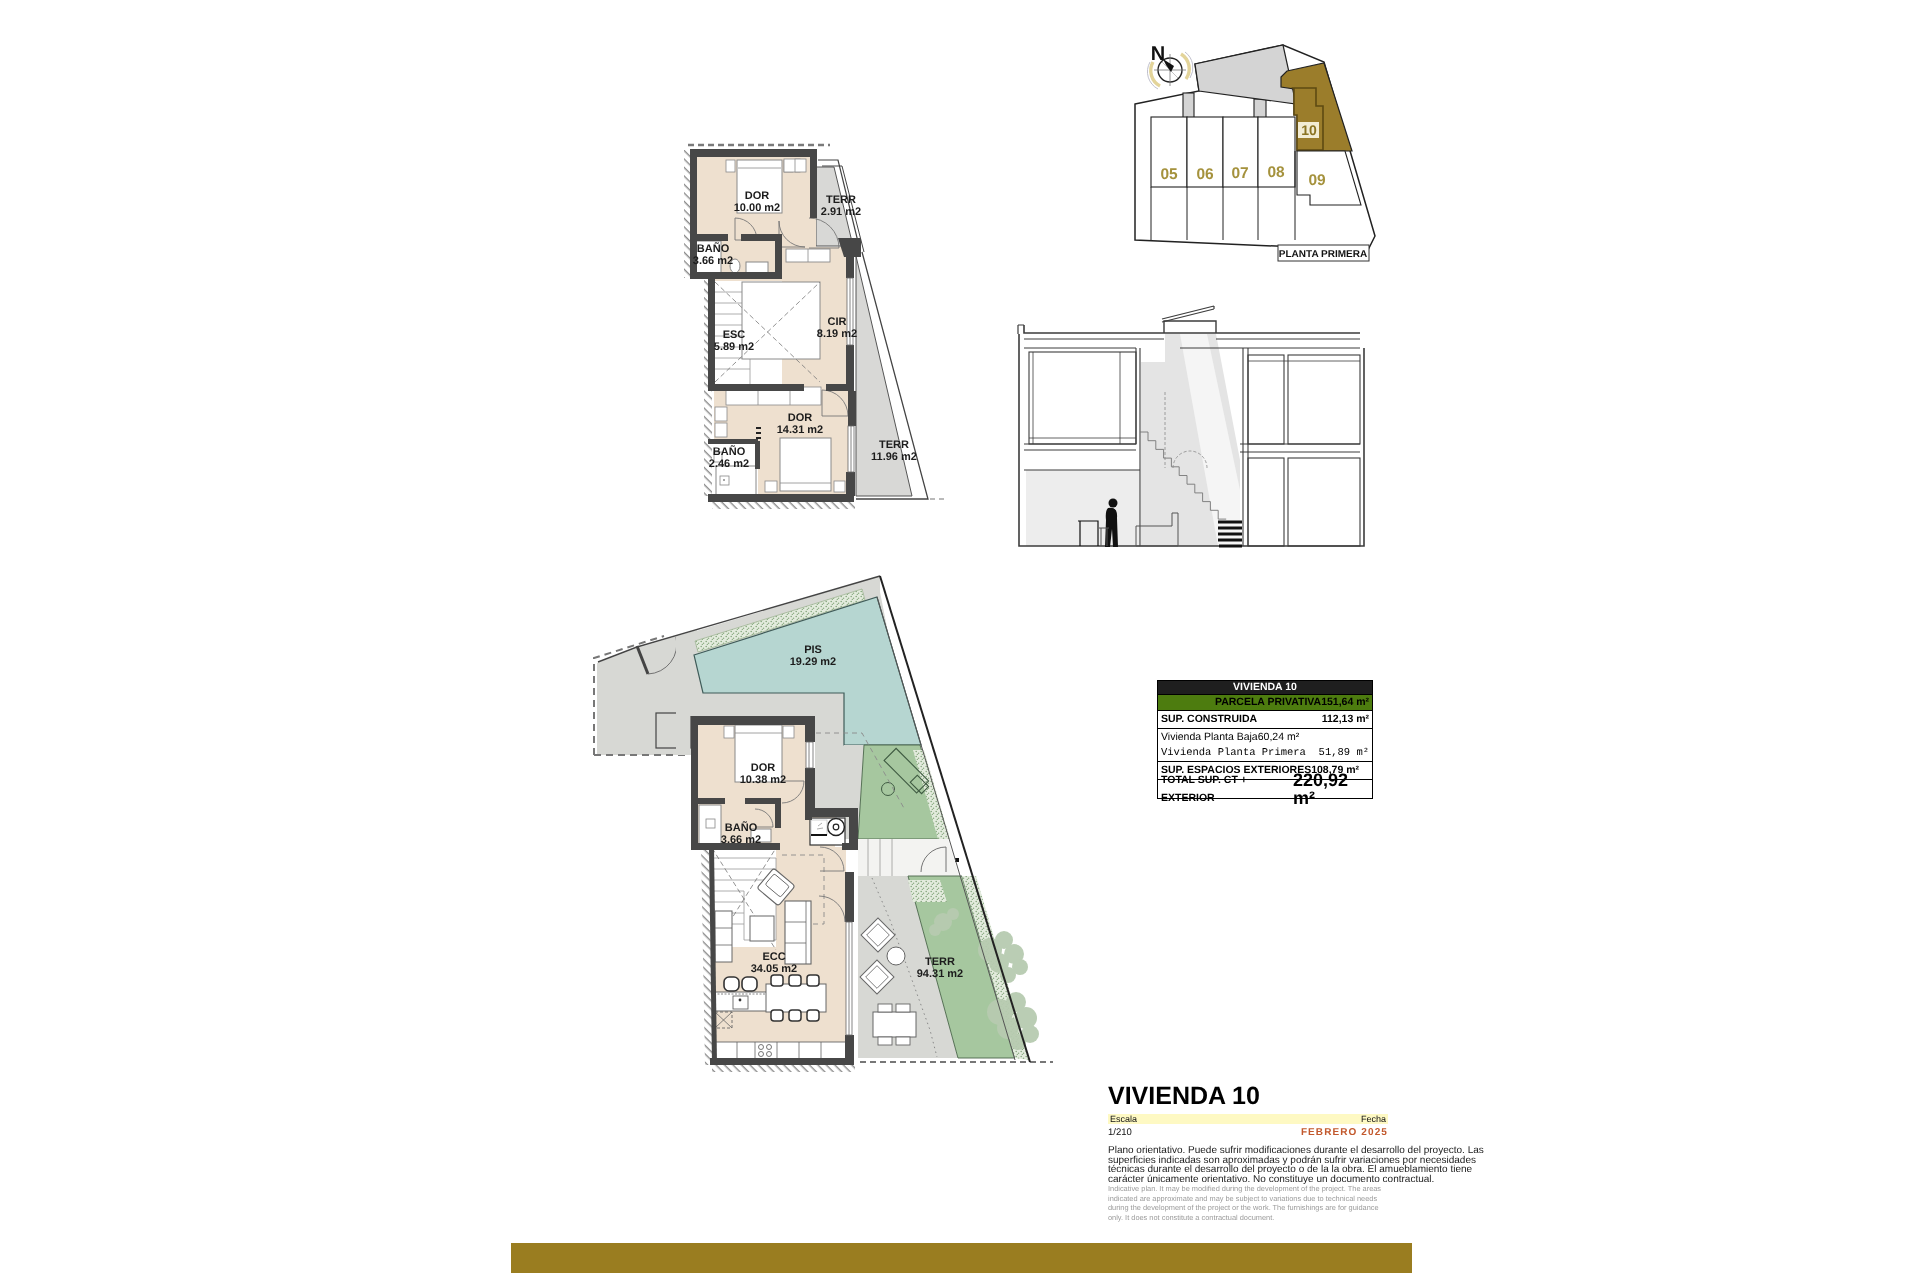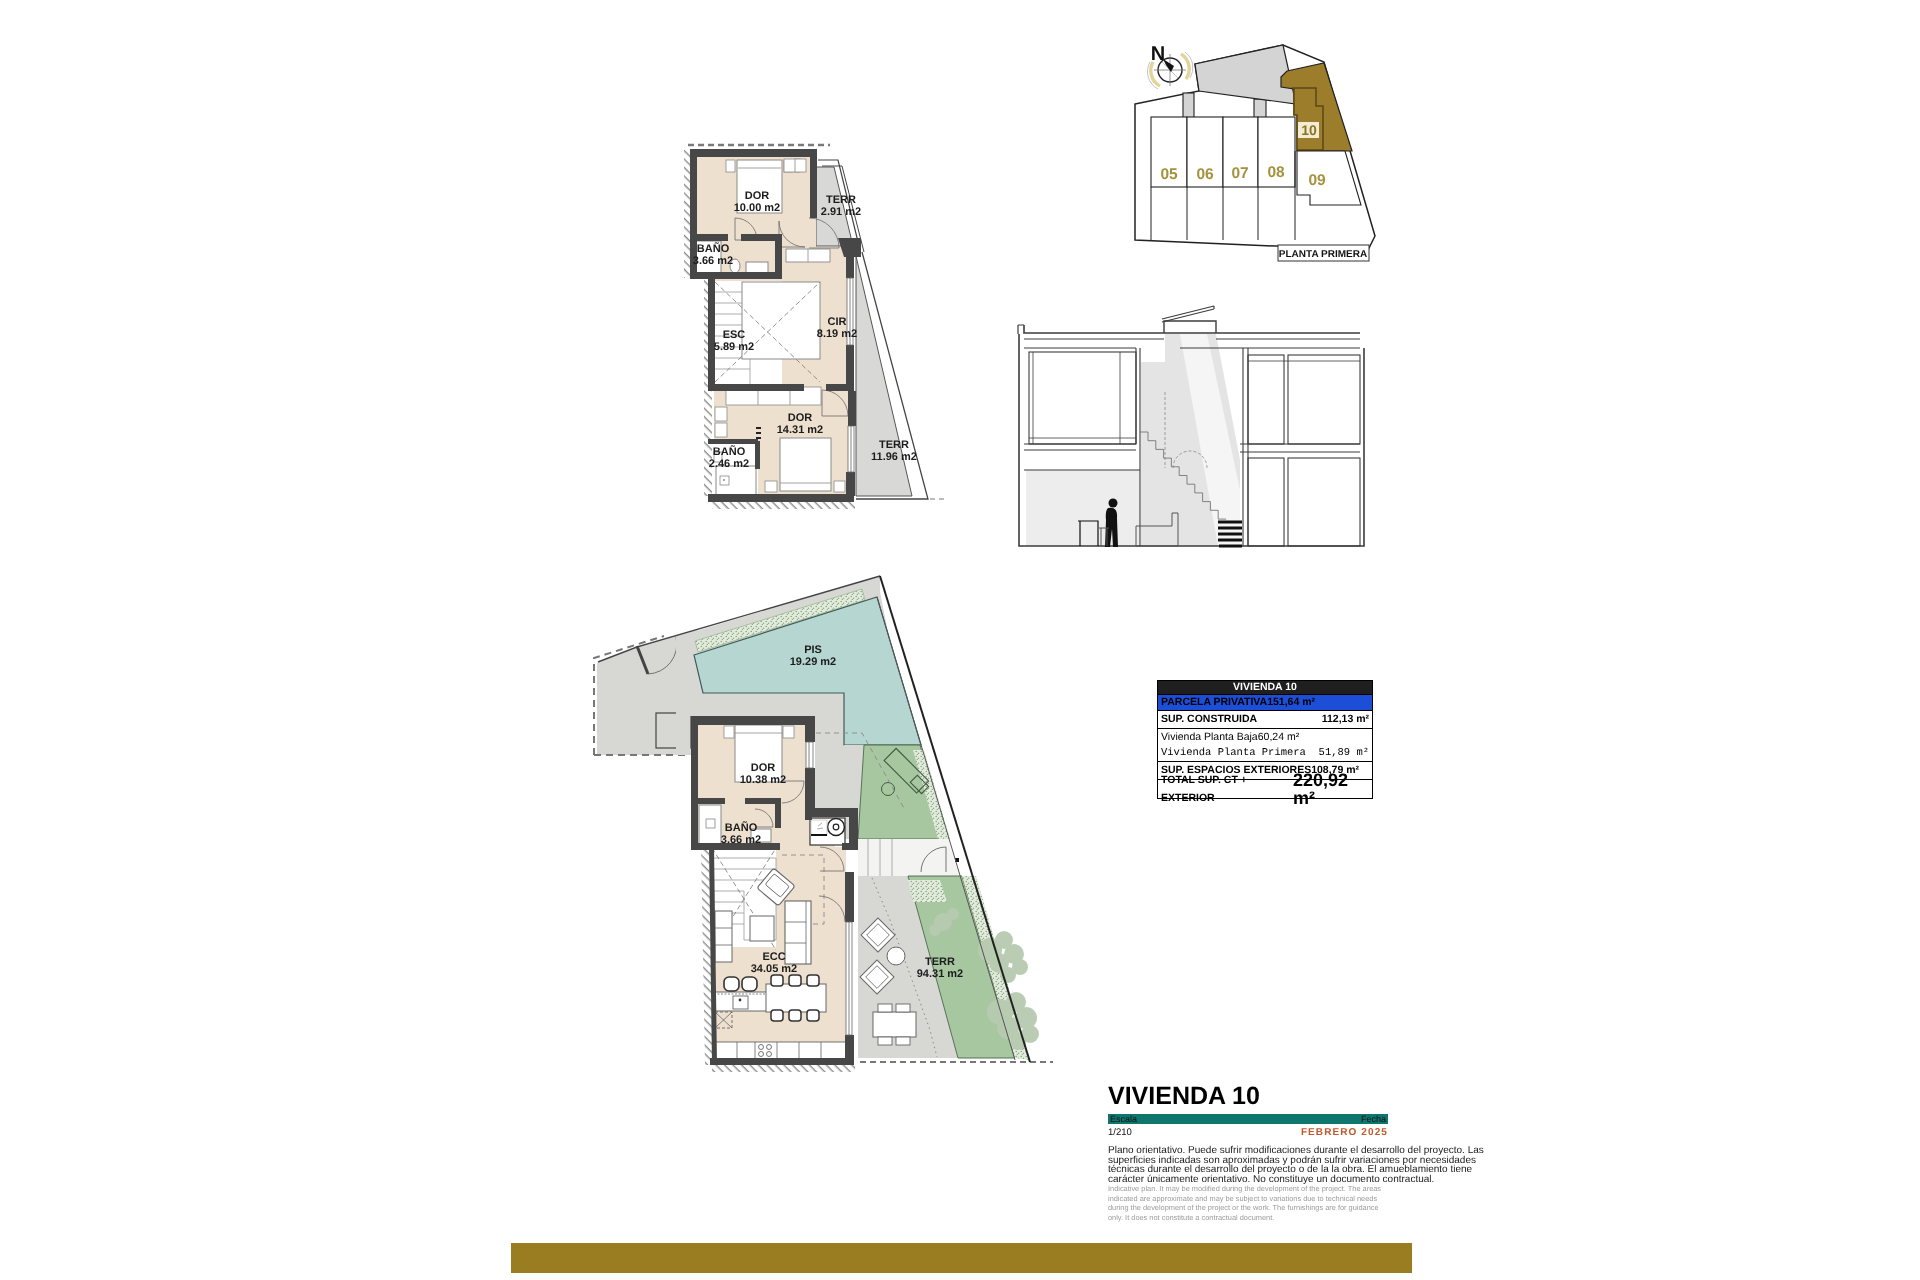--- a/index.html
+++ b/index.html
@@ -582,22 +582,22 @@
   <text x="741" y="843" class="lbl" font-size="11" text-anchor="middle">3.66 m2</text>
 </g>
 </svg>
 
 
 <div style="position:absolute;left:1157px;top:680px;width:216px;font-family:'Liberation Sans',sans-serif;">
 
   <div style="background:#1f1f1f;color:#fff;font-weight:bold;font-size:10.5px;text-align:center;
               border:1px solid #000;height:13px;line-height:13px;">VIVIENDA 10</div>
 
-  <div style="background:#1d4ed8;border:1px solid #000;border-top:none;height:15px;line-height:15px;
-              font-size:10.5px;font-weight:bold;display:flex;justify-content:flex-start;padding:0 3px;">
+  <div style="background:#4d7c0f;border:1px solid #000;border-top:none;height:15px;line-height:15px;
+              font-size:10.5px;font-weight:bold;display:flex;justify-content:flex-end;padding:0 3px;">
     <span>PARCELA PRIVATIVA</span>
         <span>151,64 m²</span>
       </div>
 
   <div style="background:#fff;border:1px solid #000;border-top:none;height:17px;line-height:17px;
               font-size:10.5px;font-weight:bold;display:flex;justify-content:space-between;padding:0 3px;text-align:center;">
     <span>SUP. CONSTRUIDA</span>
         <span>112,13 m²</span>
       </div>
 
@@ -624,21 +624,21 @@
     <span>TOTAL SUP. CT + EXTERIOR</span>
         <span style="font-size:18px;">220,92 m²</span>
       </div>
 </div>
 
 
 <div style="position:absolute;left:1108px;top:1082px;width:280px;font-family:'Liberation Sans',sans-serif;">
 
   <div style="font-size:25px;font-weight:bold;color:#000;letter-spacing:0px;">VIVIENDA 10</div>
 
-  <div style="margin-top:3px;background:#0f766e;height:10px;line-height:10px;font-size:9px;color:#111;
+  <div style="margin-top:3px;background:#fef9c3;height:10px;line-height:10px;font-size:9px;color:#111;
               display:flex;justify-content:space-between;padding:0 2px;">
     <span>Escala</span>
         <span>Fecha</span>
       </div>
 
   <div style="display:flex;justify-content:space-between;font-size:9.5px;margin-top:3px;">
     <span style="color:#111;">1/210</span>
     <span style="color:#c2582c;font-weight:bold;font-size:10px;letter-spacing:1.1px;">FEBRERO 2025</span>
       </div>
 

